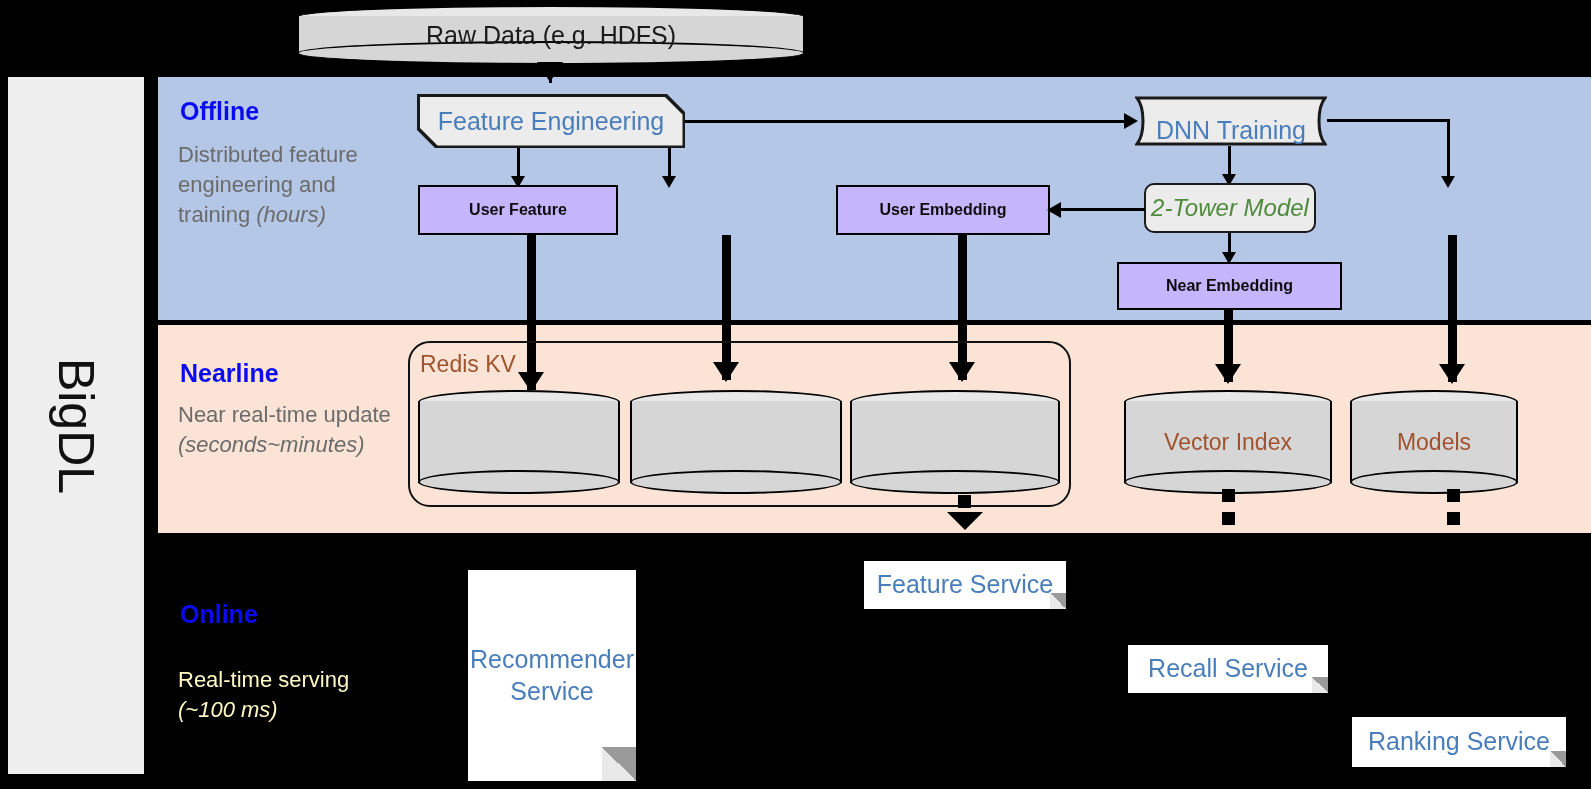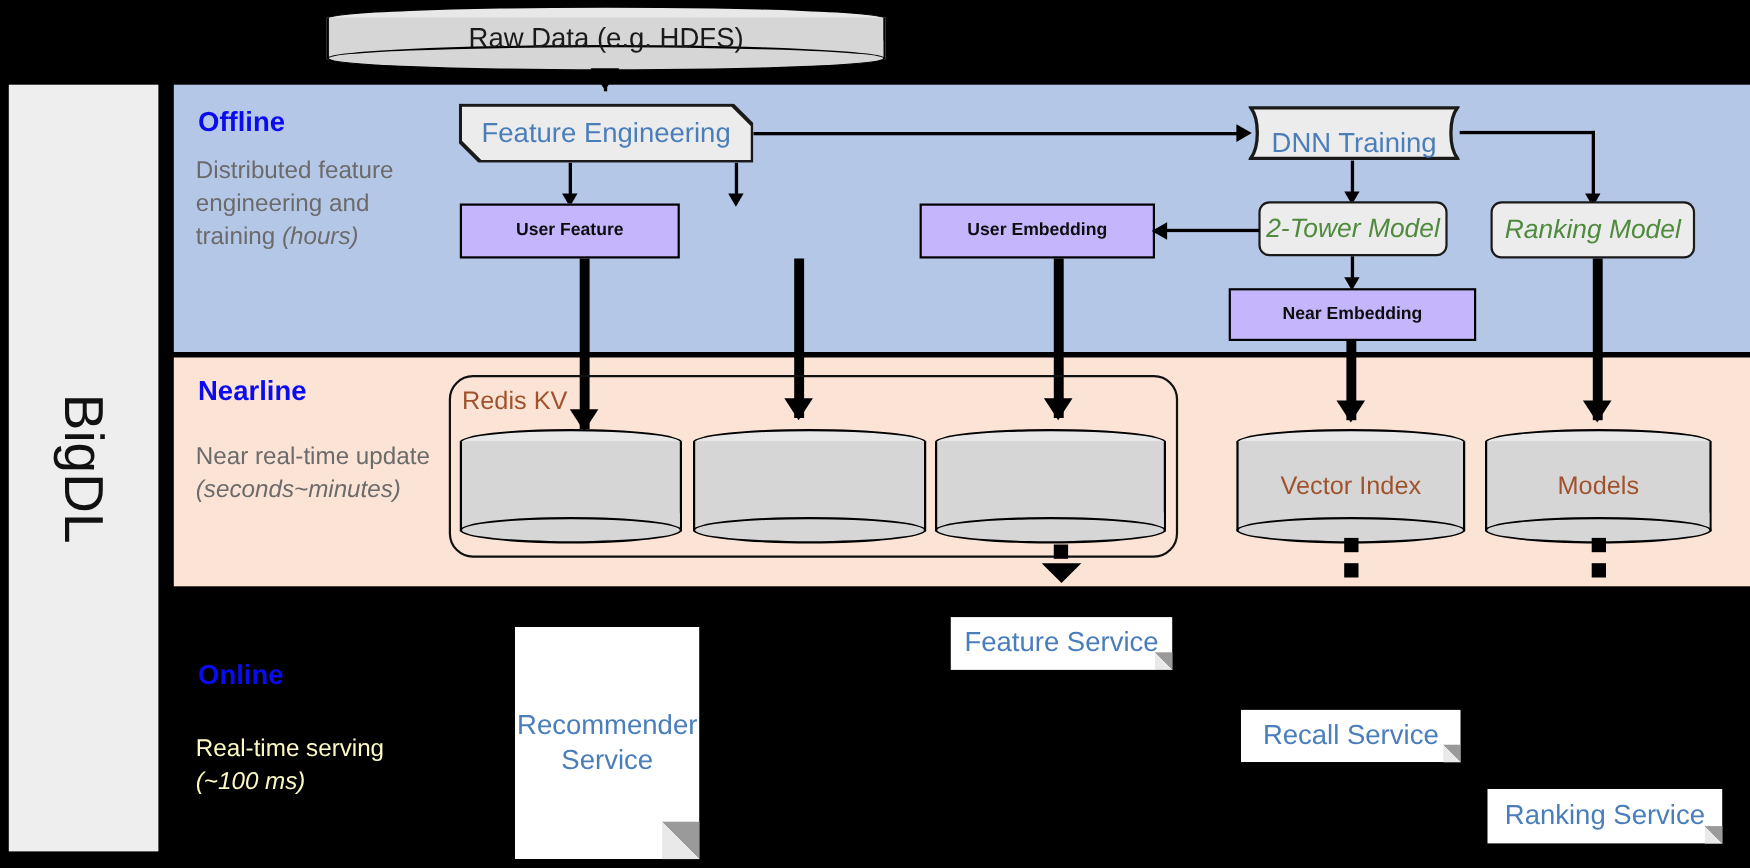--- a/index.html
+++ b/index.html
@@ -252,21 +252,20 @@
 
   <div class="line" style="left:1327px; top:119px; width:123px; height:2.5px;"></div>
   <div class="line" style="left:1447px; top:119px; width:2.5px; height:60px;"></div>
   <div class="arrow-down-thin" style="left:1441px; top:176px;"></div>
 
   <div class="node gray-box" style="left:418px; top:185px; width:200px; height:50px;">User Feature</div>
   <div class="node gray-box" style="left:836px; top:185px; width:214px; height:50px;">User Embedding</div>
   <div class="node gray-box" style="left:1117px; top:262px; width:225px; height:48px;">Near Embedding</div>
 
   <div class="node proc-box green round-box" style="left:1144px; top:183px; width:172px; height:50px;">2-Tower Model</div>
-  <div class="node proc-box green round-box" style="left:1355px; top:183px; width:186px; height:52px;">Ranking Model</div>
 
   <div class="line" style="left:1055px; top:208px; width:90px; height:2.5px;"></div>
   <div class="arrow-left-thin" style="left:1047px; top:202px;"></div>
 
   <div class="line" style="left:1228px; top:233px; width:2.5px; height:25px;"></div>
   <div class="arrow-down-thin" style="left:1222px; top:252px;"></div>
 
   <div class="vbar-thick" style="left:527px; top:235px; height:155px;"></div>
   <div class="arrow-down-thick" style="left:518px; top:372px;"></div>
 
@@ -275,21 +274,21 @@
 
   <div class="vbar-thick" style="left:958px; top:235px; height:145px;"></div>
   <div class="arrow-down-thick" style="left:949px; top:362px;"></div>
 
   <div class="vbar-thick" style="left:1224px; top:310px; height:72px;"></div>
   <div class="arrow-down-thick" style="left:1215px; top:364px;"></div>
 
   <div class="vbar-thick" style="left:1448px; top:235px; height:147px;"></div>
   <div class="arrow-down-thick" style="left:1439px; top:364px;"></div>
 
-  <div class="band-title" style="left:180px; top:342px;">Nearline</div>
+  <div class="band-title" style="left:180px; top:359px;">Nearline</div>
   <div class="band-sub" style="left:178px; top:400px;"><span>Near real-time update </span><i>(seconds~minutes)</i></div>
 
   <div id="redis-kv"></div>
   <div id="redis-kv-label">Redis KV</div>
 
   <div class="cyl" style="left:418px; top:390px; width:202px; height:104px;">
     <div class="top"></div>
     <div class="body"></div>
     <div class="cover"></div>
     <div class="bottom"></div>
@@ -310,21 +309,21 @@
     <div class="cyl-label"></div>
   </div>
 
   <div class="cyl" style="left:1124px; top:390px; width:208px; height:104px;">
     <div class="top"></div>
     <div class="body"></div>
     <div class="cover"></div>
     <div class="bottom"></div>
     <div class="cyl-label">Vector Index</div>
   </div>
-  <div class="cyl" style="left:1350px; top:390px; width:206px; height:104px;">
+  <div class="cyl" style="left:1350px; top:390px; width:168px; height:104px;">
     <div class="top"></div>
     <div class="body"></div>
     <div class="cover"></div>
     <div class="bottom"></div>
     <div class="cyl-label">Models</div>
   </div>
 
   <div class="dash-seg" style="left:958px; top:495px;"></div>
   <div class="trapezoid-arrow" style="left:947px; top:512px;"></div>
 

